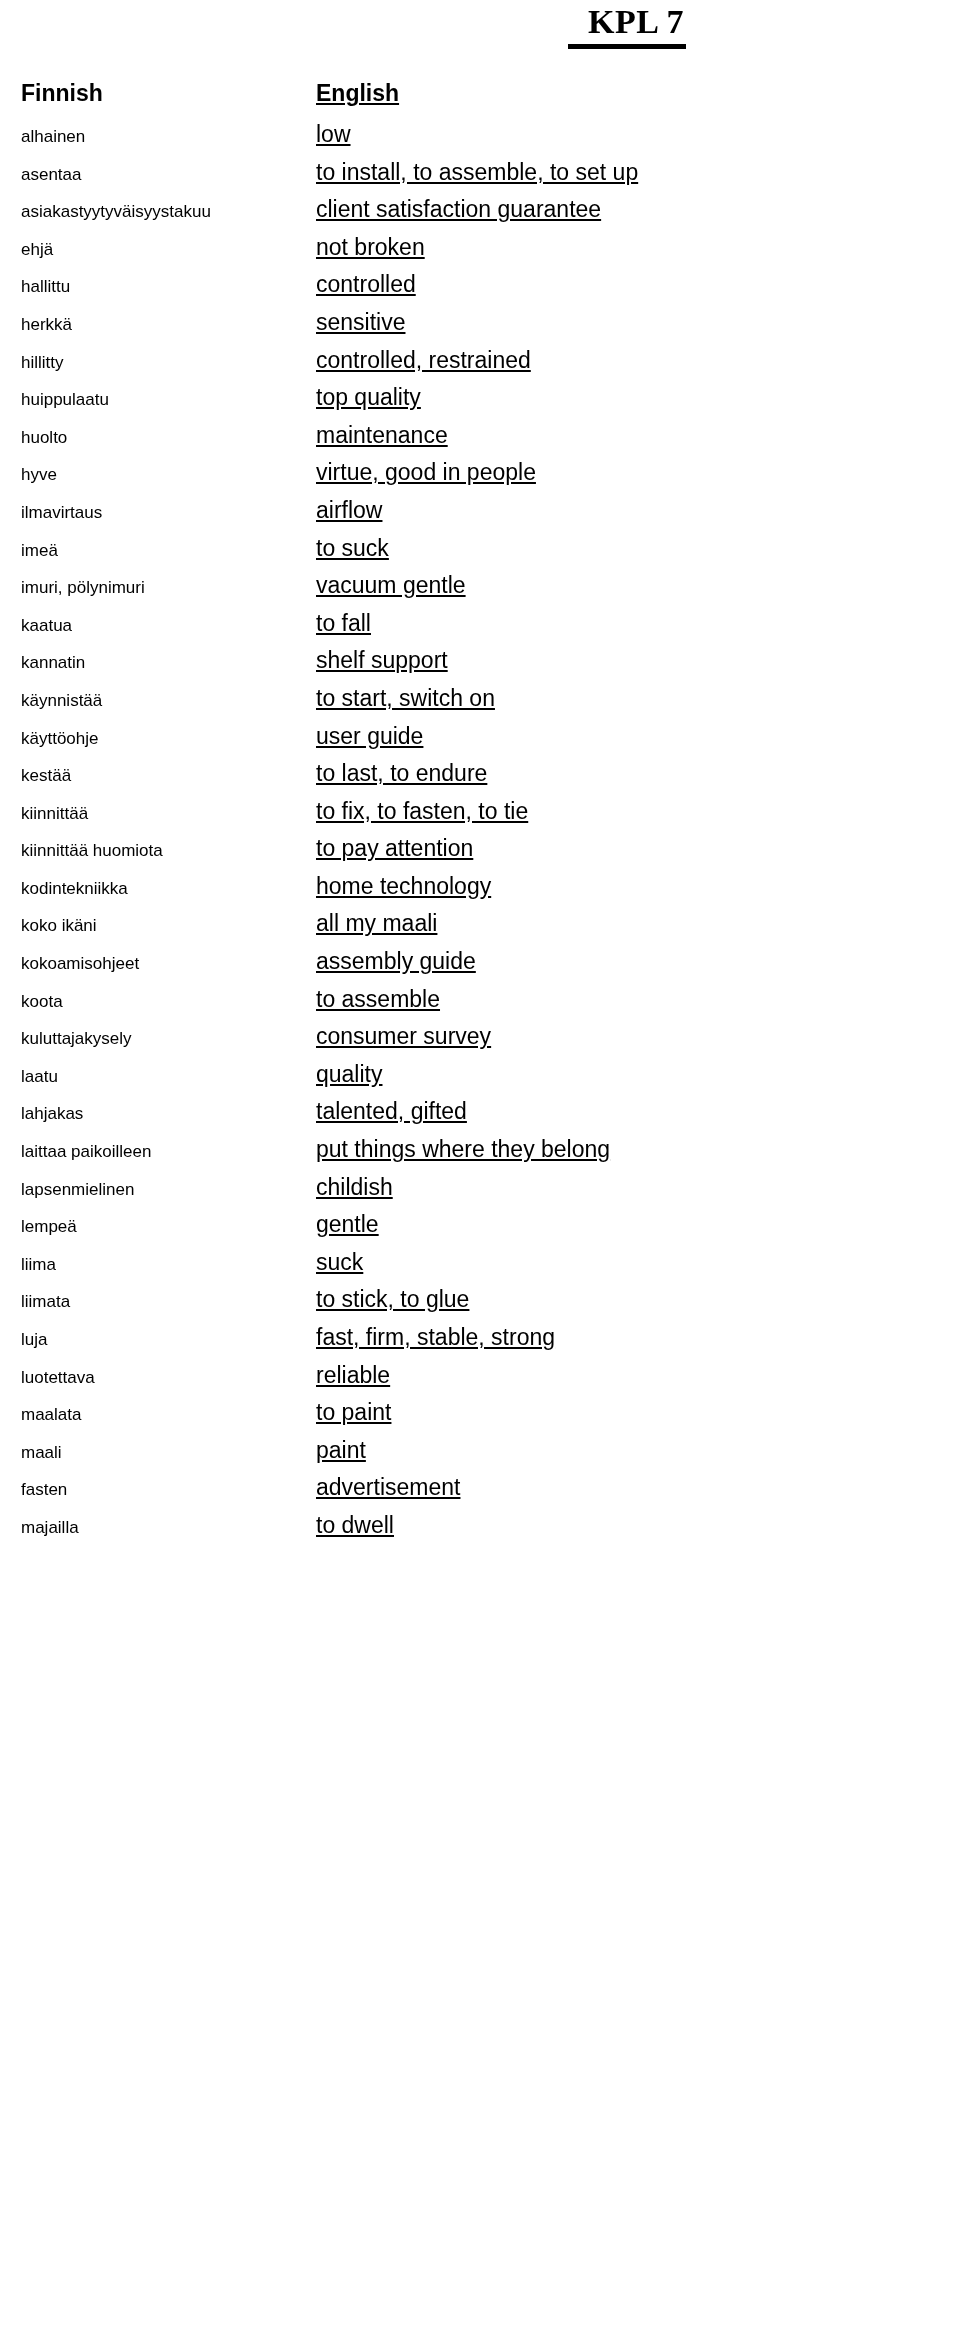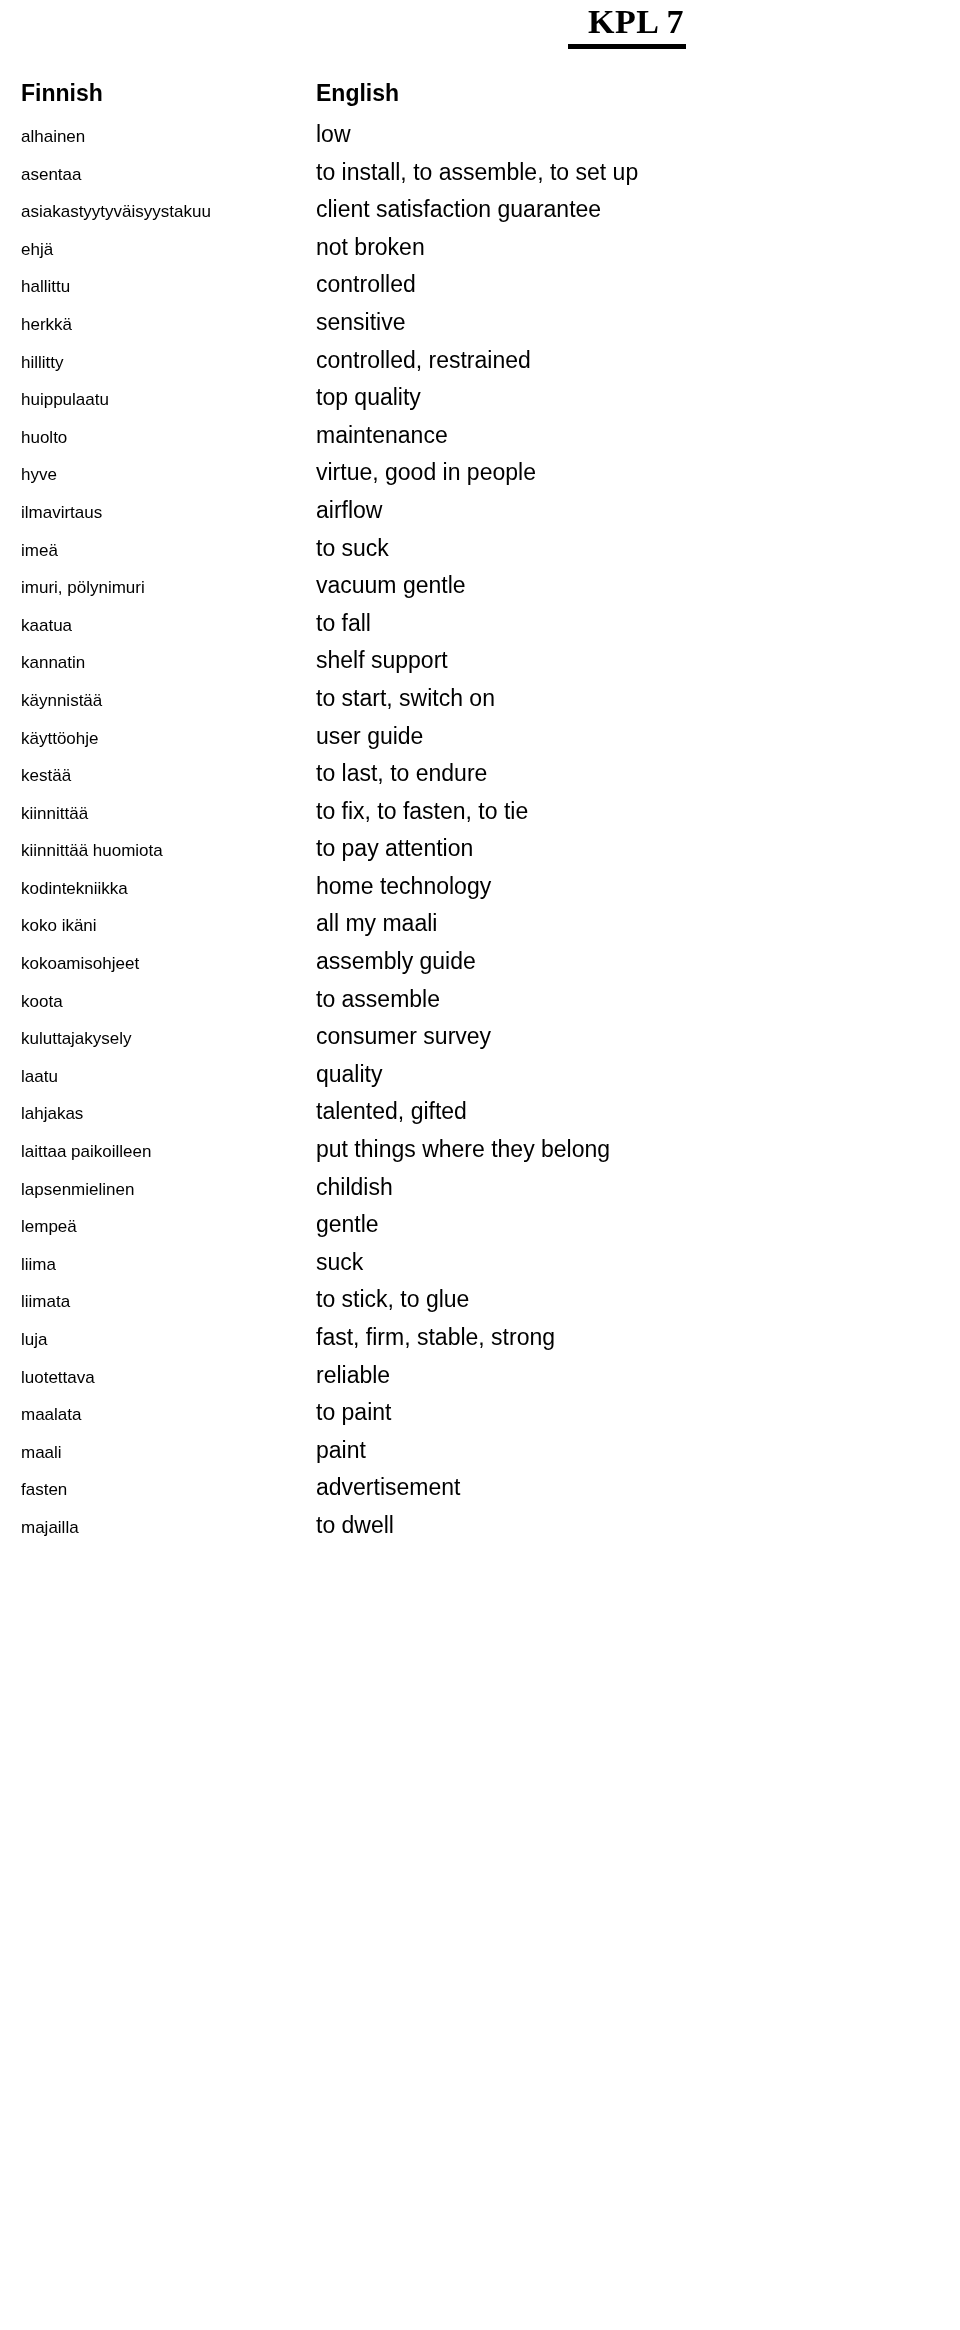--- a/index.html
+++ b/index.html
@@ -68,20 +68,21 @@
     line-height: 30px;
     white-space: nowrap;
   }
   .col-en {
     flex: 1 1 auto;
     padding-left: 5px;
     box-sizing: border-box;
     font-size: 23px;
     line-height: 30px;
     white-space: nowrap;
+    text-decoration: underline;
   }
   .header-row .col-fi,
   .header-row .col-en {
     font-weight: bold;
     font-size: 23px;
   }
 </style>
 </head>
 <body>
 

